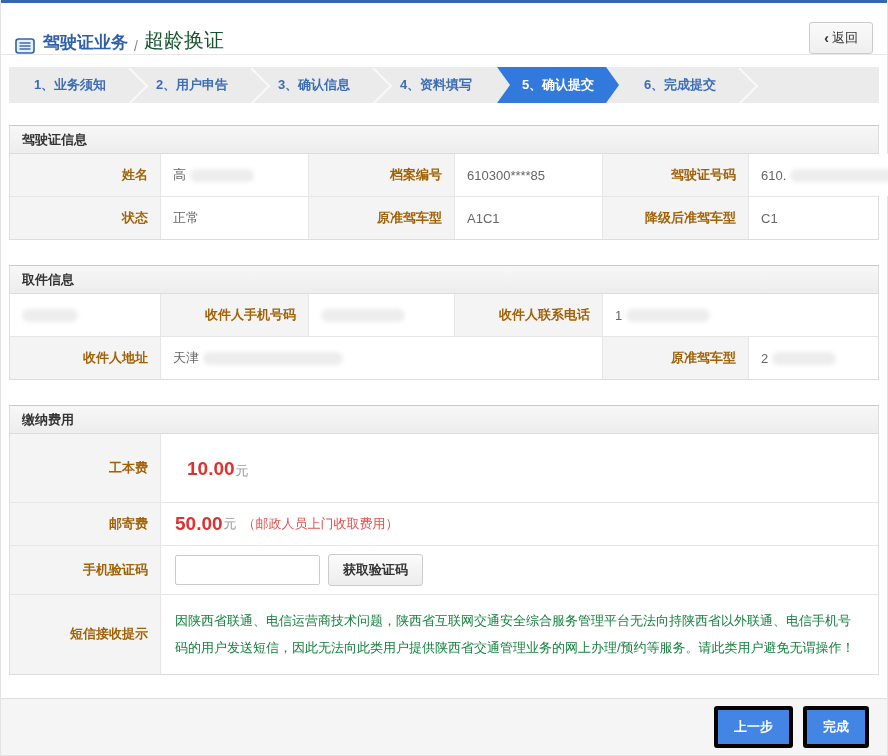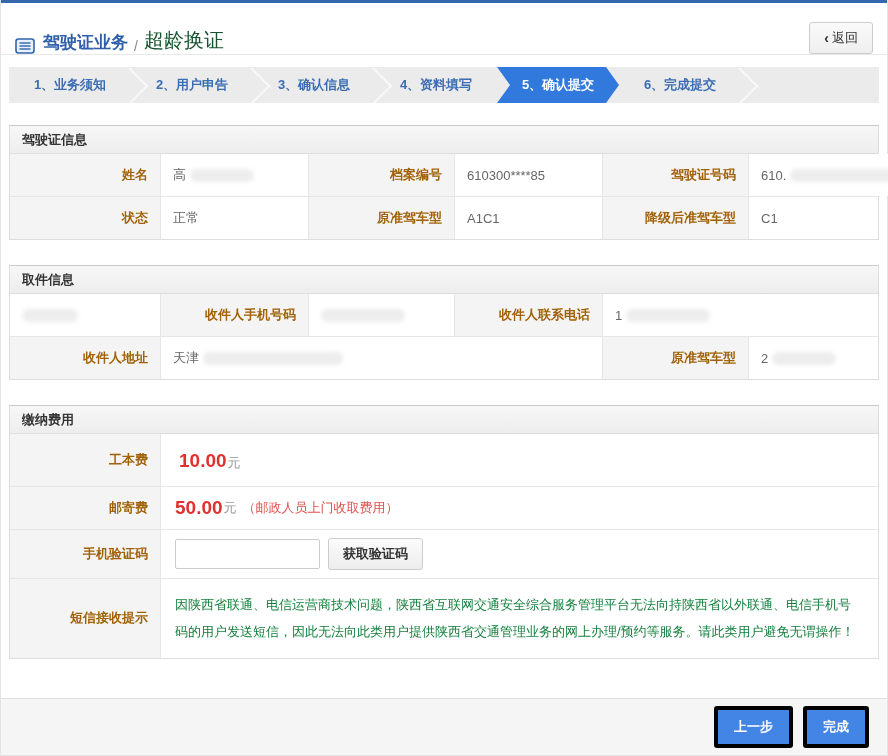--- a/index.html
+++ b/index.html
@@ -75,21 +75,21 @@
   .cv {
     background: #fff; padding-left: 12px; color: #666; min-height: 42px;
     display: flex; align-items: center;
   }
   .span3 { grid-column: 2 / 5; }
   .redact {
     display: inline-block; height: 13px; margin-left: 4px;
     background: #ededed; border-radius: 7px; filter: blur(2px);
   }
   
-  .fee-cell { display: block; padding: 4px; }
+  .fee-cell { display: block; padding: 12px; }
   .fee-amount-line { padding: 12px 14px 10px; }
   .amt { color: #e0312e; font-size: 19px; font-weight: bold; }
   .unit { color: #999; font-size: 13px; margin-left: 1px; }
   .fee-options { border-top: 1px solid #ececec; padding: 8px 14px 10px; color: #555; }
   .opt-line { display: flex; align-items: center; height: 28px; }
   .opt-label { color: #555; }
   .radio {
     width: 14px; height: 14px; border: 1px solid #b5b5b5; border-radius: 50%;
     background: #fff; display: inline-flex; align-items: center; justify-content: center;
     margin: 0 6px 0 18px; cursor: pointer; flex: none;

